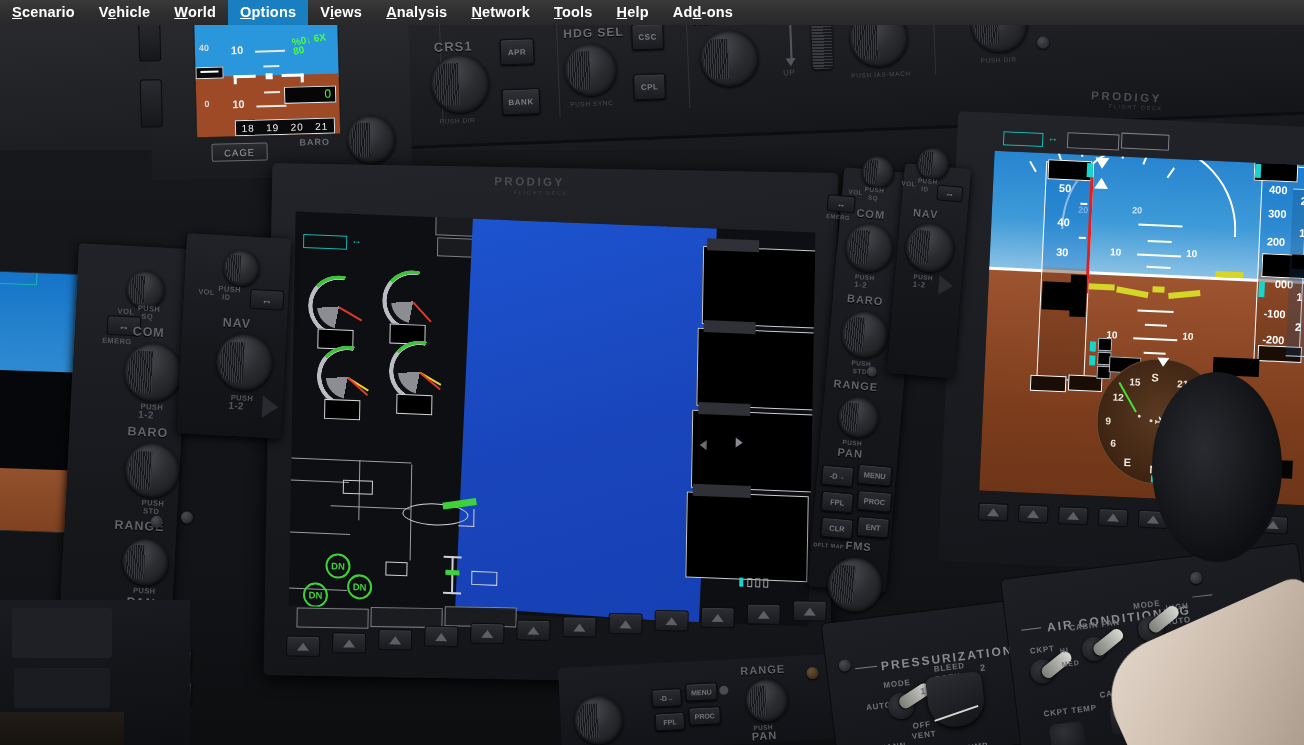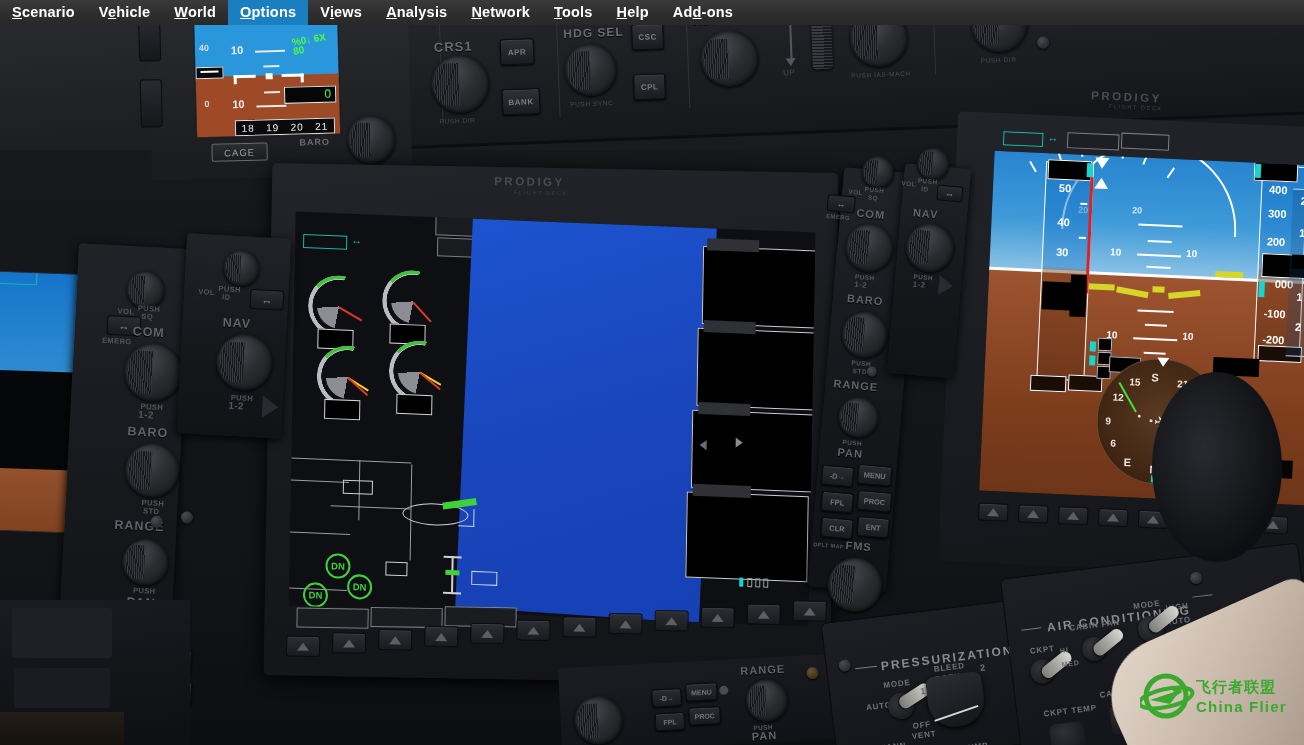--- a/index.html
+++ b/index.html
@@ -755,30 +755,20 @@
     <div class="pl-sub" style="left:84px;top:122px;">CABIN TEMP</div>
     <div class="pl-sub" style="left:158px;top:112px;">TEMP</div>
     <div class="temp-knob" style="left:30px;top:150px;"></div>
     <div class="temp-knob" style="left:92px;top:138px;"></div>
     <div class="temp-knob" style="left:158px;top:128px;"></div>
   </div>
 
   <div id="yoke-dark"></div>
   <div id="yoke-arm"></div>
 
-  <div id="watermark">
-    <svg width="56" height="52" viewBox="0 0 56 52">
-      <circle cx="26" cy="24" r="20" fill="none" stroke="#3aa92e" stroke-width="5"></circle>
-      <ellipse cx="26" cy="26" rx="27" ry="9" fill="none" stroke="#3aa92e" stroke-width="4" transform="rotate(-12 26 26)"></ellipse>
-      <path d="M10 28 L34 20 L40 16 L42 20 L36 24 L30 32 Z" fill="#3aa92e"></path>
-      <path d="M32 17 L40 14 L41 17 L34 20 Z" fill="#3aa92e"></path>
-    </svg>
-    <div id="wm-text-cn">飞行者联盟</div>
-    <div id="wm-text-en">China Flier</div>
-  </div>
 
   <div id="menubar">
     <div class="menu-item"><u>S</u>cenario</div>
     <div class="menu-item">V<u>e</u>hicle</div>
     <div class="menu-item"><u>W</u>orld</div>
     <div class="menu-item active"><u>O</u>ptions</div>
     <div class="menu-item">V<u>i</u>ews</div>
     <div class="menu-item"><u>A</u>nalysis</div>
     <div class="menu-item"><u>N</u>etwork</div>
     <div class="menu-item"><u>T</u>ools</div>

